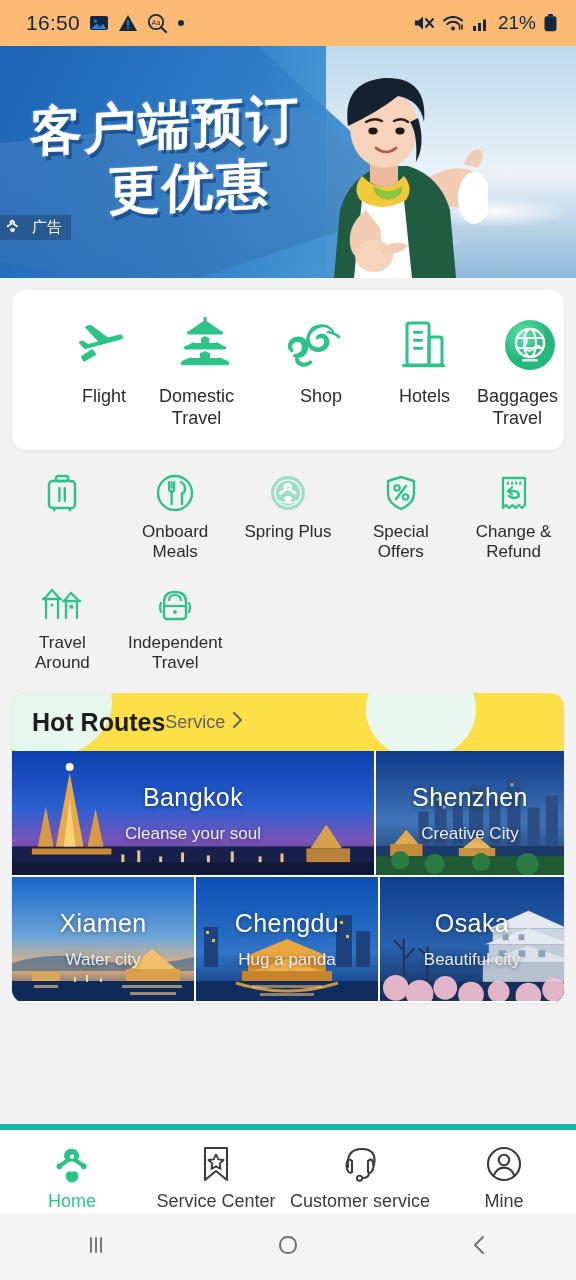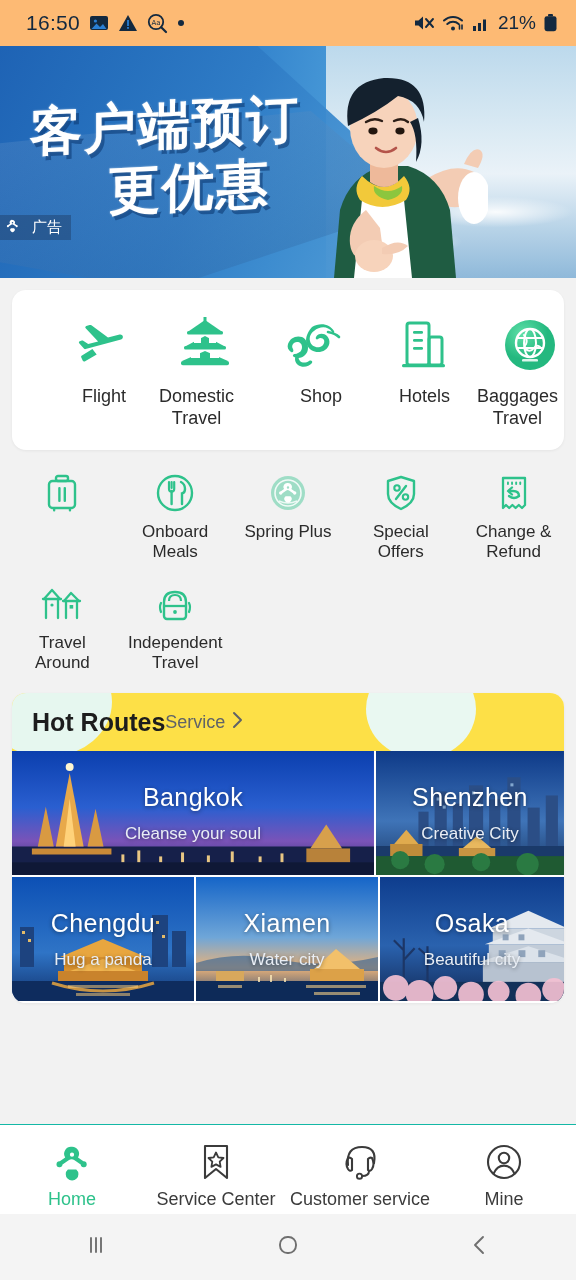--- a/index.html
+++ b/index.html
@@ -147,21 +147,21 @@
     color:#e9eef5; font-size:17px; margin-top:12px;
     text-shadow: 0 1px 4px rgba(0,0,0,.45); position:relative; z-index:3;
   }
 
   
   .sc { position:absolute; inset:0; z-index:1; }
 
   
   .tabbar {
     flex: 0 0 90px; height:90px;
-    background:#fff; border-top:1px solid #14b8a6;
+    background:#fff; border-top:6px solid #14b8a6;
     display:flex; align-items:center; justify-content:center;
     padding-top: 12px;
   }
   .tab { display:flex; flex-direction:column; align-items:center; gap:7px; flex:1; }
   .tab .tico { height:40px; display:flex; align-items:center; justify-content:center; }
   .tab .tlab { font-size:18px; color:#3b3b3b; }
   .tab.active .tlab { color:#2ec28b; }
 
   
   .navbar {
@@ -589,20 +589,51 @@
             <span class="rname">Shenzhen</span>
             <span class="rsub">Creative City</span>
           </div>
         </div>
 
         <div class="routes-row r2">
 
           <div class="rcard">
             <svg class="sc" viewBox="0 0 182 126" preserveAspectRatio="none">
               <defs>
+                  <linearGradient id="xmSky" x1="0" y1="0" x2="0" y2="1">
+                    <stop offset="0%" stop-color="#1565c8"></stop>
+                    <stop offset="48%" stop-color="#6fa6d8"></stop>
+                    <stop offset="72%" stop-color="#e8b27a"></stop>
+                    <stop offset="100%" stop-color="#123a72"></stop>
+                  </linearGradient>
+                </defs>
+              <rect width="182" height="126" fill="url(#xmSky)"></rect>
+              <path d="M0 86 q40 -12 80 -4 q50 10 102 -2 v14 H0 z" fill="#2f5f93" opacity=".6"></path>
+              <path d="M118 92 L140 72 L164 92 z" fill="#f2c06a"></path>
+              <rect x="114" y="92" width="54" height="14" fill="#dca148"></rect>
+              <rect x="20" y="94" width="28" height="10" fill="#d8a85c"></rect>
+              <rect y="104" width="182" height="22" fill="#0d2a58"></rect>
+              <g fill="#f3cd85" opacity=".6">
+                  <rect x="110" y="108" width="60" height="3"></rect>
+                  <rect x="118" y="115" width="46" height="3"></rect>
+                  <rect x="22" y="108" width="24" height="3"></rect>
+                </g>
+              <g fill="#fde9b8" opacity=".8">
+                  <rect x="62" y="100" width="2" height="5"></rect>
+                  <rect x="74" y="98" width="2" height="7"></rect>
+                  <rect x="88" y="101" width="2" height="4"></rect>
+                </g>
+            </svg>
+            <span class="rname">Xiamen</span>
+            <span class="rsub">Water city</span>
+          </div>
+
+          <div class="rcard">
+            <svg class="sc" viewBox="0 0 182 126" preserveAspectRatio="none">
+              <defs>
                   <linearGradient id="cdSky" x1="0" y1="0" x2="0" y2="1">
                     <stop offset="0%" stop-color="#0c50b5"></stop>
                     <stop offset="60%" stop-color="#2f74c6"></stop>
                     <stop offset="100%" stop-color="#10306b"></stop>
                   </linearGradient>
                 </defs>
               <rect width="182" height="126" fill="url(#cdSky)"></rect>
               <g fill="#1d437f">
                   <rect x="8" y="50" width="14" height="40"></rect>
                   <rect x="140" y="38" width="16" height="52"></rect>
@@ -620,51 +651,20 @@
               <rect x="46" y="94" width="90" height="10" fill="#c9832c"></rect>
               <rect y="104" width="182" height="22" fill="#0e2c5e"></rect>
               <path d="M40 106 q51 16 102 0" fill="none" stroke="#e8a63f" stroke-width="3" opacity=".85"></path>
               <g fill="#f5c877" opacity=".55">
                   <rect x="56" y="108" width="70" height="3"></rect>
                   <rect x="64" y="116" width="54" height="3"></rect>
                 </g>
             </svg>
             <span class="rname">Chengdu</span>
             <span class="rsub">Hug a panda</span>
-          </div>
-
-          <div class="rcard">
-            <svg class="sc" viewBox="0 0 182 126" preserveAspectRatio="none">
-              <defs>
-                  <linearGradient id="xmSky" x1="0" y1="0" x2="0" y2="1">
-                    <stop offset="0%" stop-color="#1565c8"></stop>
-                    <stop offset="48%" stop-color="#6fa6d8"></stop>
-                    <stop offset="72%" stop-color="#e8b27a"></stop>
-                    <stop offset="100%" stop-color="#123a72"></stop>
-                  </linearGradient>
-                </defs>
-              <rect width="182" height="126" fill="url(#xmSky)"></rect>
-              <path d="M0 86 q40 -12 80 -4 q50 10 102 -2 v14 H0 z" fill="#2f5f93" opacity=".6"></path>
-              <path d="M118 92 L140 72 L164 92 z" fill="#f2c06a"></path>
-              <rect x="114" y="92" width="54" height="14" fill="#dca148"></rect>
-              <rect x="20" y="94" width="28" height="10" fill="#d8a85c"></rect>
-              <rect y="104" width="182" height="22" fill="#0d2a58"></rect>
-              <g fill="#f3cd85" opacity=".6">
-                  <rect x="110" y="108" width="60" height="3"></rect>
-                  <rect x="118" y="115" width="46" height="3"></rect>
-                  <rect x="22" y="108" width="24" height="3"></rect>
-                </g>
-              <g fill="#fde9b8" opacity=".8">
-                  <rect x="62" y="100" width="2" height="5"></rect>
-                  <rect x="74" y="98" width="2" height="7"></rect>
-                  <rect x="88" y="101" width="2" height="4"></rect>
-                </g>
-            </svg>
-            <span class="rname">Xiamen</span>
-            <span class="rsub">Water city</span>
           </div>
 
           <div class="rcard">
             <svg class="sc" viewBox="0 0 186 126" preserveAspectRatio="none">
               <defs>
                   <linearGradient id="osSky" x1="0" y1="0" x2="0" y2="1">
                     <stop offset="0%" stop-color="#0e3d8e"></stop>
                     <stop offset="55%" stop-color="#2a62ae"></stop>
                     <stop offset="100%" stop-color="#122a58"></stop>
                   </linearGradient>

